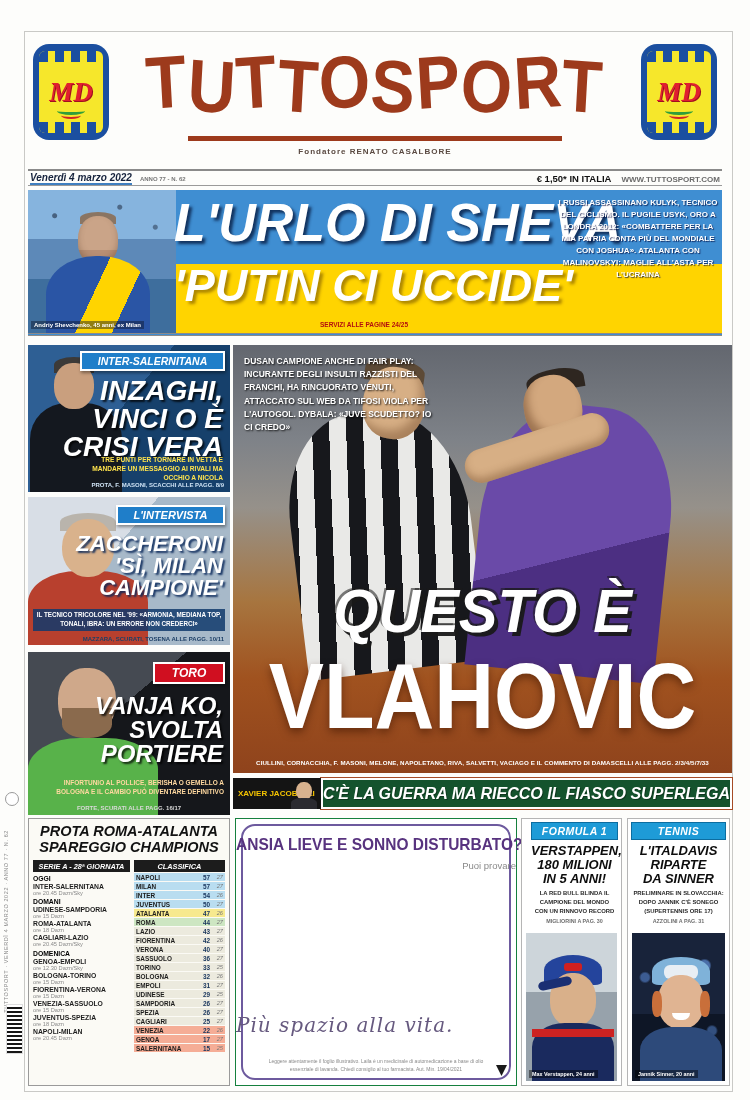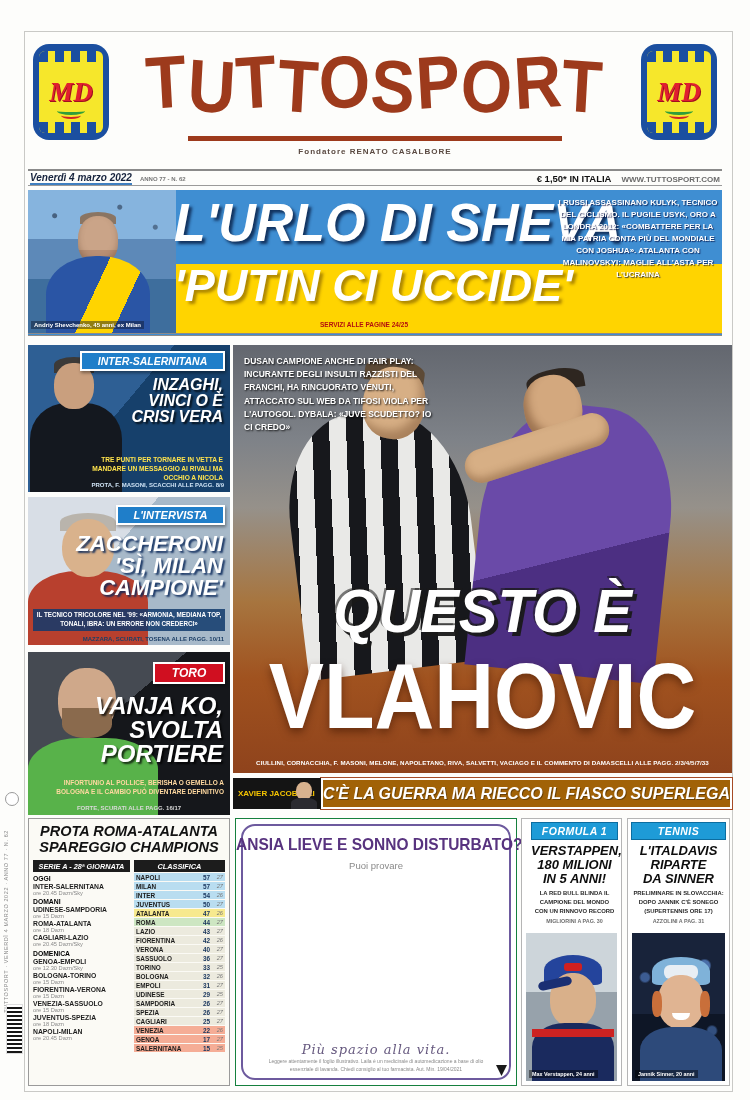--- a/index.html
+++ b/index.html
@@ -74,21 +74,21 @@
   .story .headline { position:absolute; right:7px; text-align:right; color:#fff; font-weight:900; font-style:italic;
     line-height:1.0; text-shadow:2px 2px 2px rgba(0,0,0,.75); }
   .story .subtext { position:absolute; font-weight:800; line-height:1.4; text-align:right; }
   .story .footer { position:absolute; font-size:6px; font-weight:700; }
 
   .story1 { top:345px; height:147px; background:linear-gradient(130deg,#2e5f94 0 45%, #16406b 45% 100%); }
   .s1-head { position:absolute; left:26px; top:18px; width:40px; height:46px; border-radius:46%; background:#c99f7e; }
   .s1-hair { position:absolute; left:26px; top:12px; width:40px; height:16px; border-radius:50% 50% 0 0; background:#3c3museum; background:#3c3a38; }
   .s1-body { position:absolute; left:2px; top:58px; width:92px; height:90px; border-radius:40% 40% 0 0; background:#14181f; }
   .story1 .ribbon { left:52px; right:5px; top:6px; font-size:10.5px; padding:2px 0; }
-  .story1 .headline { top:32px; font-size:16px; }
+  .story1 .headline { top:32px; font-size:28px; }
   .story1 .subtext { left:42px; right:7px; top:110px; color:#ffe34d; font-size:6.6px; }
   .story1 .footer { right:6px; bottom:4px; color:#cfe3f5; }
 
   .story2 { top:497px; height:148px; background:linear-gradient(130deg,#d8dee6 0 40%, #a7b9c9 40% 100%); }
   .s2-head { position:absolute; left:34px; top:22px; width:52px; height:58px; border-radius:48%; background:#d9b28c; }
   .s2-hair { position:absolute; left:32px; top:16px; width:56px; height:18px; border-radius:50% 50% 0 0; background:#b9b4ac; }
   .s2-body { position:absolute; left:0px; top:74px; width:120px; height:74px; border-radius:42% 42% 0 0; background:#b8402e; }
   .story2 .ribbon { left:88px; right:5px; top:8px; font-size:11px; padding:2px 0; }
   .story2 .headline { top:36px; font-size:22px; text-shadow:2px 2px 2px rgba(10,40,90,.9); }
   .story2 .subtext { left:5px; right:5px; top:112px; background:rgba(16,58,108,.85); color:#fff; font-size:6.3px;
@@ -131,21 +131,21 @@
   .main-caption { position:absolute; left:0; right:0; bottom:7px; text-align:center; color:#fff; font-size:6.2px;
     font-weight:700; letter-spacing:.1px; }
 
   
   .jac-strip { position:absolute; left:233px; top:778px; width:499px; height:31px; display:flex; }
   .jac-left { width:98px; background:#141414; color:#f5c400; font-size:8px; font-weight:900; line-height:1.15;
     display:flex; align-items:center; padding-left:5px; position:relative; }
   .jac-photo { position:absolute; right:2px; bottom:0; width:30px; height:29px; overflow:hidden; }
   .jac-photo .h { position:absolute; left:7px; top:2px; width:16px; height:18px; border-radius:46%; background:#d8b28e; }
   .jac-photo .b { position:absolute; left:2px; top:18px; width:26px; height:12px; border-radius:40% 40% 0 0; background:#2b2b30; }
-  .jac-bar { flex:1; background:#a16207; border:2px solid #fff; box-shadow:0 0 0 1px #a64b26; color:#fff;
+  .jac-bar { flex:1; background:#14532d; border:2px solid #fff; box-shadow:0 0 0 1px #a64b26; color:#fff;
     font-weight:900; font-style:italic; font-size:16px; display:flex; align-items:center; justify-content:center;
     text-shadow:1px 1px 0 rgba(0,0,0,.35); white-space:nowrap; }
 
   
   .bl-box { position:absolute; left:28px; top:818px; width:202px; height:268px; border:1px solid #9a9a9a;
     background:#fbfaf5; padding:5px 4px 3px; }
   .bl-title { text-align:center; font-size:14.5px; font-weight:900; font-style:italic; color:#121212;
     line-height:1.08; transform:scaleY(1.04); }
   .bl-cols { display:flex; gap:4px; margin-top:5px; }
   .bl-col-sched { width:97px; }
@@ -161,38 +161,38 @@
   .cls-gp { width:13px; text-align:right; color:#7a7a7a; font-size:5.7px; font-style:italic; }
   .z-ucl { background:#b9ddf0; } .z-uel { background:#f7e98e; } .z-ecl { background:#cde6c2; }
   .z-none { background:#eceade; } .z-rel { background:#f5ad96; }
 
   
   .ad-box { position:absolute; left:235px; top:818px; width:282px; height:268px; background:#fff;
     border:1px solid #15803d; }
   .ad-border { position:absolute; inset:5px; border:2px solid #6d5a9e; border-radius:14px; pointer-events:none; }
   .ad-headline { position:absolute; left:0; right:0; top:17px; text-align:center; color:#58337f; font-size:15.5px;
     font-weight:900; transform:scaleY(1.1); white-space:nowrap; }
-  .ad-sub { position:absolute; left:0; right:0; top:41px; text-align:center; color:#8a8a8a; font-size:9.5px; }
+  .ad-sub { position:absolute; left:0; right:0; top:41px; text-align:right; color:#8a8a8a; font-size:9.5px; }
   .ad-product { position:absolute; left:56px; top:58px; width:170px; height:122px; background:#fff;
     border:1px solid #d0d0d0; box-shadow:2px 3px 6px rgba(0,0,0,.18); overflow:hidden; }
   .ad-prod-strip { height:9px; background:#e9e6f0; border-bottom:1px solid #d5d0e0; }
   .ad-prod-name { text-align:center; margin-top:8px; font-family:"Liberation Serif", serif; font-size:30px;
     color:#443a75; letter-spacing:5px; }
   .ad-prod-d1 { text-align:center; font-size:6px; color:#555; margin-top:2px; font-weight:700; }
   .ad-prod-d2 { text-align:center; font-size:5.5px; color:#777; }
   .ad-prod-swirl { position:absolute; left:0; right:0; bottom:0; height:44px;
     background:
       radial-gradient(circle at 12% 78%, rgba(255,255,255,.8) 0 1.5px, transparent 2.5px),
       radial-gradient(circle at 86% 62%, rgba(255,255,255,.8) 0 1.5px, transparent 2.5px),
       radial-gradient(circle at 70% 84%, rgba(255,255,255,.7) 0 1px, transparent 2px),
       linear-gradient(100deg,#7c60ae 0 26%, #9a83c2 26% 40%, #563a85 40% 74%, #8a6fb5 74%); }
   .ad-prod-d3 { position:absolute; left:0; right:0; bottom:14px; text-align:center; color:#fff; font-size:5.5px;
     font-weight:700; letter-spacing:1px; }
-  .ad-tagline { position:absolute; left:0; right:0; top:194px; text-align:center; font-family:"DejaVu Serif", serif;
-    font-style:italic; font-size:13px; color:#66597f; letter-spacing:1px;margin-top:29px; }
+  .ad-tagline { position:absolute; left:0; right:0; top:194px; text-align:left; font-family:"DejaVu Serif", serif;
+    font-style:italic; font-size:20px; color:#66597f; letter-spacing:1px; }
   .ad-smallprint { position:absolute; left:24px; right:24px; bottom:12px; text-align:center; font-size:5px;
     color:#8a8a8a; line-height:1.5; }
   .ad-logo { position:absolute; right:9px; bottom:9px; width:11px; height:11px; background:#1a1a1a;
     clip-path:polygon(0 0, 100% 0, 50% 100%); }
 
   
   .mini-box { position:absolute; top:818px; height:268px; background:#fff; border:1px solid #b5b5b5; padding:3px; }
   .f1-box { left:521px; width:101px;padding-left:9px; }
   .tn-box { left:627px; width:103px; }
   .mini-tag { background:#1e9bd7; border:1px solid #0c6da0; color:#fff; font-weight:900; font-style:italic;

